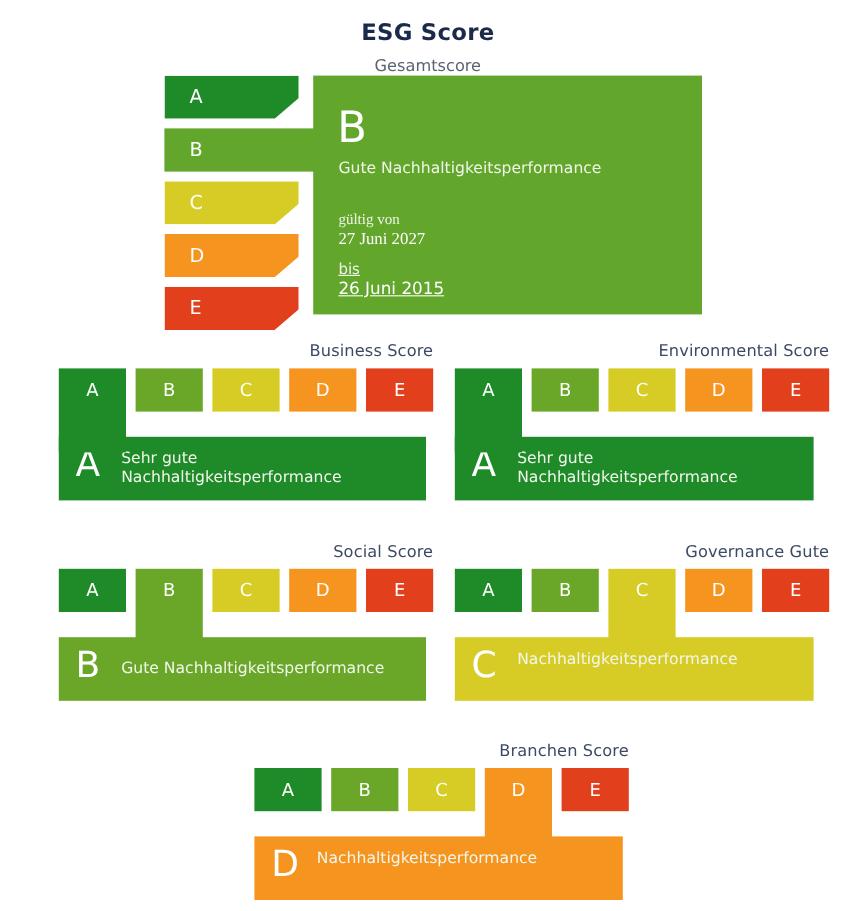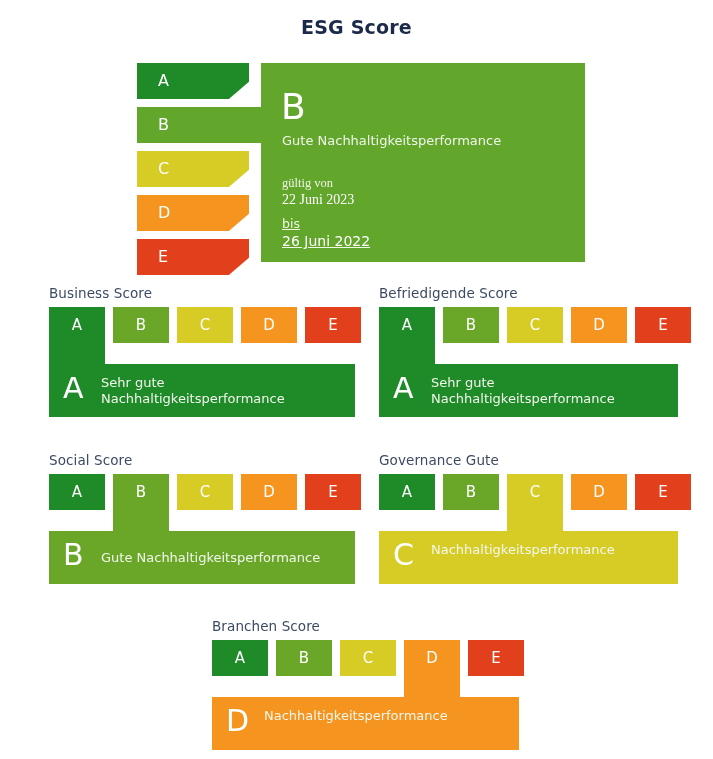--- a/index.html
+++ b/index.html
@@ -14,21 +14,21 @@
   
   .main-title{
     position:absolute;left:0;top:16px;width:713px;text-align:center;
     font-size:19px;font-weight:bold;color:#1b2a4a;letter-spacing:.2px;
   }
   .main-sub{
     position:absolute;left:0;top:47px;width:713px;text-align:center;
     font-size:13.5px;color:#5b6472;
   }
   .sec-title{
-    position:absolute;text-align:left;font-size:13.5px;color:#3c4a63;
+    position:absolute;text-align:right;font-size:13.5px;color:#3c4a63;
     letter-spacing:.1px;
   }
 
   
   .overall-bars{position:absolute;left:137px;top:63px;}
   .obar{
     position:absolute;left:0;height:36px;width:112px;
     color:#ffffff;font-size:16px;
   }
   .obar .glyph{position:absolute;left:21px;top:8px;line-height:20px;}
@@ -69,20 +69,21 @@
     line-height:16px;
   }
   .res-desc.single{top:19px;}
 </style>
 </head>
 <body>
 
 <div class="page">
 
   <div class="main-title">ESG Score</div>
+  <div class="main-sub">Gesamtscore</div>
 
   <div class="overall-bars" id="overall-bars">
       <div class="obar chev" style="top: 0px; background: rgb(30, 138, 40);">
         <span class="glyph">A</span>
       </div>
       <div class="obar selected" style="top: 44px; background: rgb(99, 166, 44);">
         <span class="glyph">B</span>
       </div>
       <div class="obar chev" style="top: 88px; background: rgb(214, 204, 37);">
         <span class="glyph">C</span>
@@ -93,25 +94,25 @@
       <div class="obar chev" style="top: 176px; background: rgb(226, 64, 28);">
         <span class="glyph">E</span>
       </div>
     </div>
 
   <div class="overall-panel" id="overall-panel">
     <div class="overall-grade">B</div>
     <div class="overall-desc">Gute Nachhaltigkeitsperformance</div>
     <div class="valid-block valid-from">
       <span class="lbl">gültig von</span>
-      <span class="val">22 Juni 2023</span>
+      <span class="val">27 Juni 2027</span>
     </div>
     <div class="valid-block valid-to">
       <span class="lbl">bis</span>
-      <span class="val">26 Juni 2022</span>
+      <span class="val">26 Juni 2015</span>
     </div>
   </div>
 
   <div id="sections-root">
       <div class="sec-title" style="left: 49px; top: 285px; width: 312px;">Business Score</div>
       <div class="section" style="left: 49px; top: 307px; width: 312px; height: 115px;">
         <div class="res-panel" style="left: 0px; width: 306px; background: rgb(30, 138, 40);">
           <div class="res-grade">A</div>
           <div class="res-desc">
             <div>Sehr gute</div>
@@ -127,21 +128,21 @@
         <div class="tile" style="left: 128px; width: 56px; background: rgb(214, 204, 37);">
           <span>C</span>
         </div>
         <div class="tile" style="left: 192px; width: 56px; background: rgb(245, 148, 30);">
           <span>D</span>
         </div>
         <div class="tile" style="left: 256px; width: 56px; background: rgb(226, 64, 28);">
           <span>E</span>
         </div>
       </div>
-      <div class="sec-title" style="left: 379px; top: 285px; width: 312px;">Befriedigende Score</div>
+      <div class="sec-title" style="left: 379px; top: 285px; width: 312px;">Environmental Score</div>
       <div class="section" style="left: 379px; top: 307px; width: 312px; height: 115px;">
         <div class="res-panel" style="left: 0px; width: 299px; background: rgb(30, 138, 40);">
           <div class="res-grade">A</div>
           <div class="res-desc">
             <div>Sehr gute</div>
             <div>Nachhaltigkeitsperformance</div>
           </div>
         </div>
         <div class="tile selected" style="left: 0px; width: 56px; background: rgb(30, 138, 40);">
           <span>A</span>

